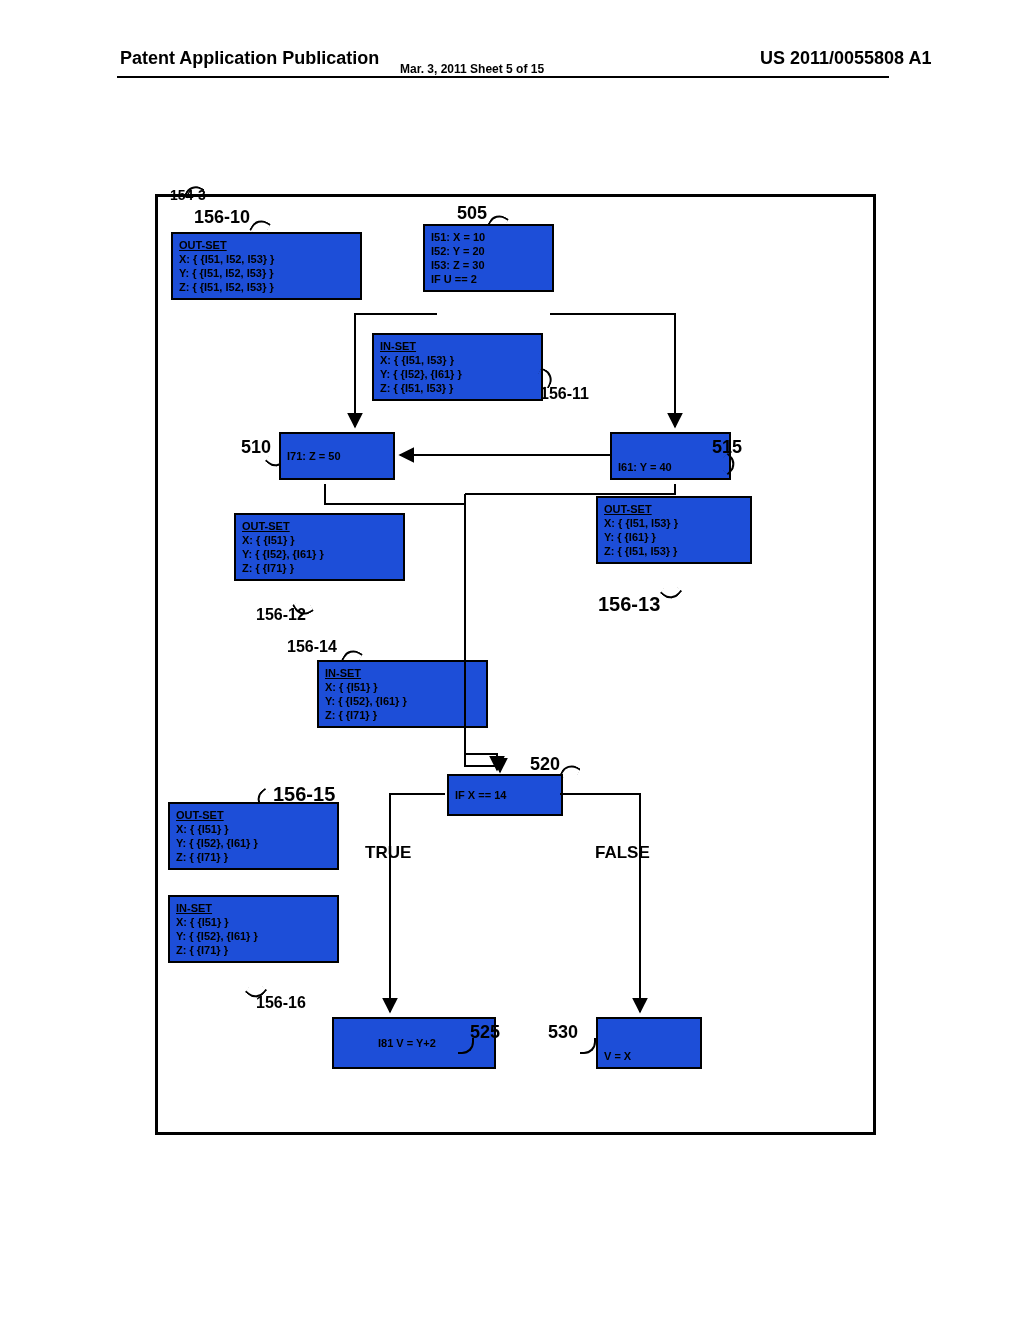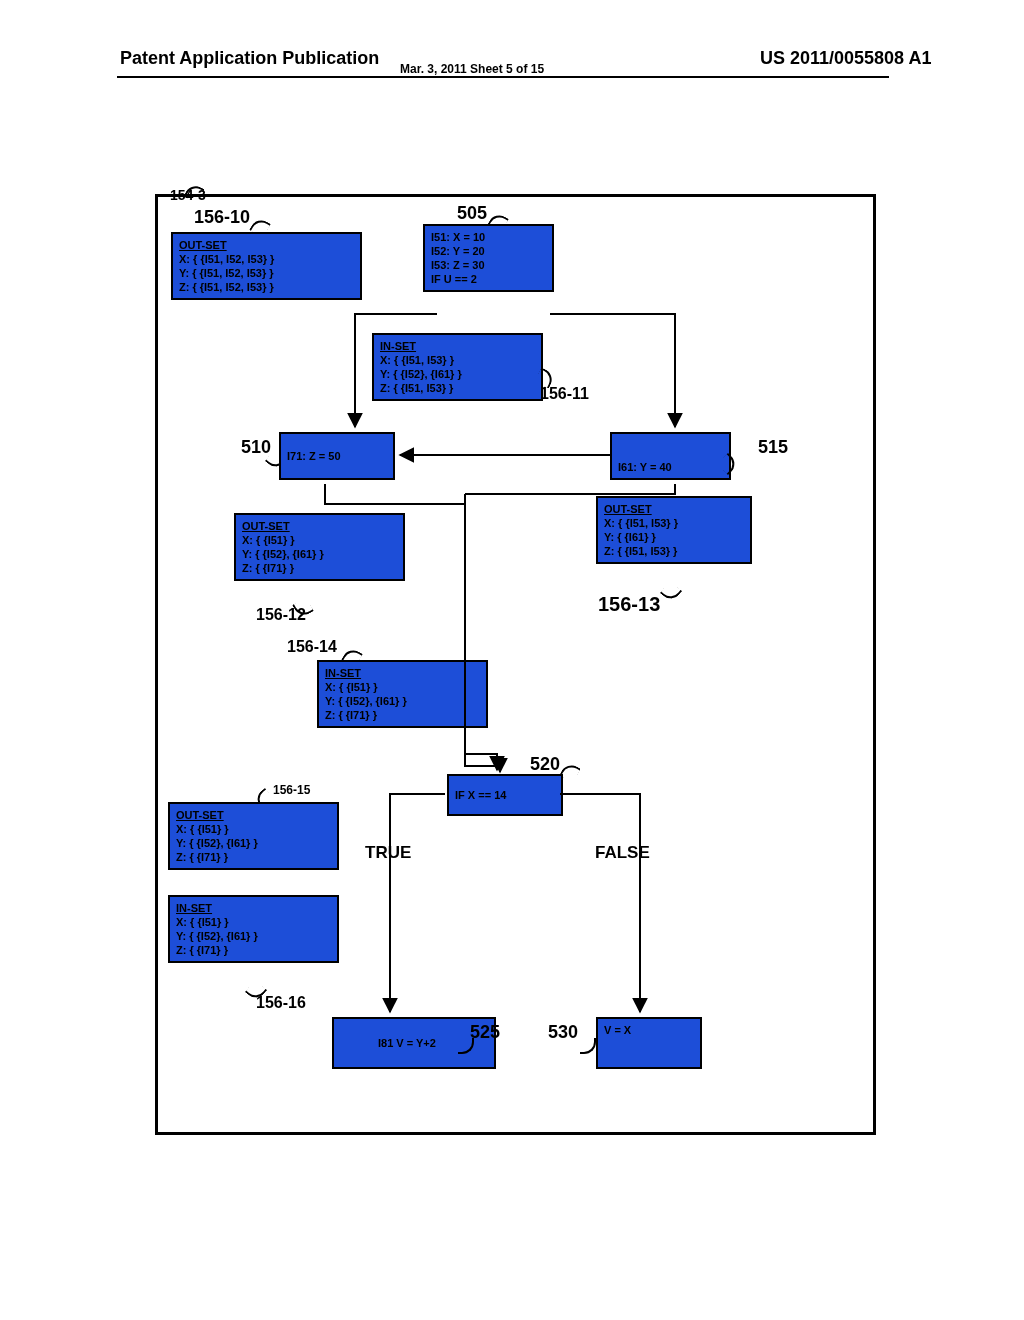--- a/index.html
+++ b/index.html
@@ -106,21 +106,21 @@
   <div class="num-label" style="left:241px; top:437px;">510</div>
   <div class="hook" style="left:268px; top:452px; transform: rotate(-50deg);"></div>
   <div class="box" style="left:279px; top:432px; width:100px; height:36px; display:flex; align-items:center;">
     <span>I71: Z = 50</span>
   </div>
 
   <div class="box" style="left:610px; top:432px; width:105px; height:36px; display:flex; align-items:flex-end;">
     <span>I61: Y = 40</span>
   </div>
   <div class="hook" style="left:720px; top:456px; transform: rotate(225deg);"></div>
-  <div class="num-label" style="left:758px; top:437px;">515</div>
+  <div class="num-label" style="left:712px; top:437px;">515</div>
 
   <div class="annot" style="left:234px; top:513px; width:155px;">
     <div class="annot-title">OUT-SET</div>
     <div>X: { {I51} }</div>
     <div>Y: { {I52}, {I61} }</div>
     <div>Z: { {I71} }</div>
   </div>
   <div class="hook" style="left:295px; top:600px; transform: rotate(-30deg);"></div>
   <div class="num-label" style="left:256px; top:606px; font-size:16px;">156-12</div>
 
@@ -142,21 +142,21 @@
     <div>Z: { {I71} }</div>
   </div>
 
   <div class="num-label" style="left:530px; top:754px;">520</div>
   <div class="hook" style="left:562px; top:764px; transform: rotate(118deg);"></div>
   <div class="box" style="left:447px; top:774px; width:100px; height:30px; display:flex; align-items:center;">
     <span>IF X == 14</span>
   </div>
 
   <div class="hook" style="left:256px; top:791px; transform: rotate(50deg);"></div>
-  <div class="num-label" style="left:273px; top:783px; font-size:12px;">156-15</div>
+  <div class="num-label" style="left:273px; top:783px; font-size:20px;">156-15</div>
   <div class="annot" style="left:168px; top:802px; width:155px;">
     <div class="annot-title">OUT-SET</div>
     <div>X: { {I51} }</div>
     <div>Y: { {I52}, {I61} }</div>
     <div>Z: { {I71} }</div>
   </div>
 
   <div class="annot" style="left:168px; top:895px; width:155px;">
     <div class="annot-title">IN-SET</div>
     <div>X: { {I51} }</div>
@@ -170,21 +170,21 @@
   <div class="tf-label" style="left:595px; top:843px;">FALSE</div>
 
   <div class="box" style="left:332px; top:1017px; width:110px; height:40px; display:flex; align-items:center;padding-left:44px;">
     <span>I81 V = Y+2</span>
   </div>
   <div class="hook" style="left:458px; top:1038px; transform: rotate(-90deg);"></div>
   <div class="num-label" style="left:470px; top:1022px;">525</div>
 
   <div class="num-label" style="left:548px; top:1022px;">530</div>
   <div class="hook" style="left:580px; top:1038px; transform: rotate(-90deg);"></div>
-  <div class="box" style="left:596px; top:1017px; width:90px; height:40px; display:flex; align-items:flex-start;">
+  <div class="box" style="left:596px; top:1017px; width:90px; height:40px; display:flex; align-items:flex-end;">
     <span>V = X</span>
   </div>
 
   <svg class="edges">
     <defs>
       <marker id="ah" viewBox="0 0 10 10" refX="9" refY="5" markerWidth="8" markerHeight="8" orient="auto-start-reverse">
         <path d="M 0 0 L 10 5 L 0 10 z" fill="#000"></path>
       </marker>
     </defs>
 

